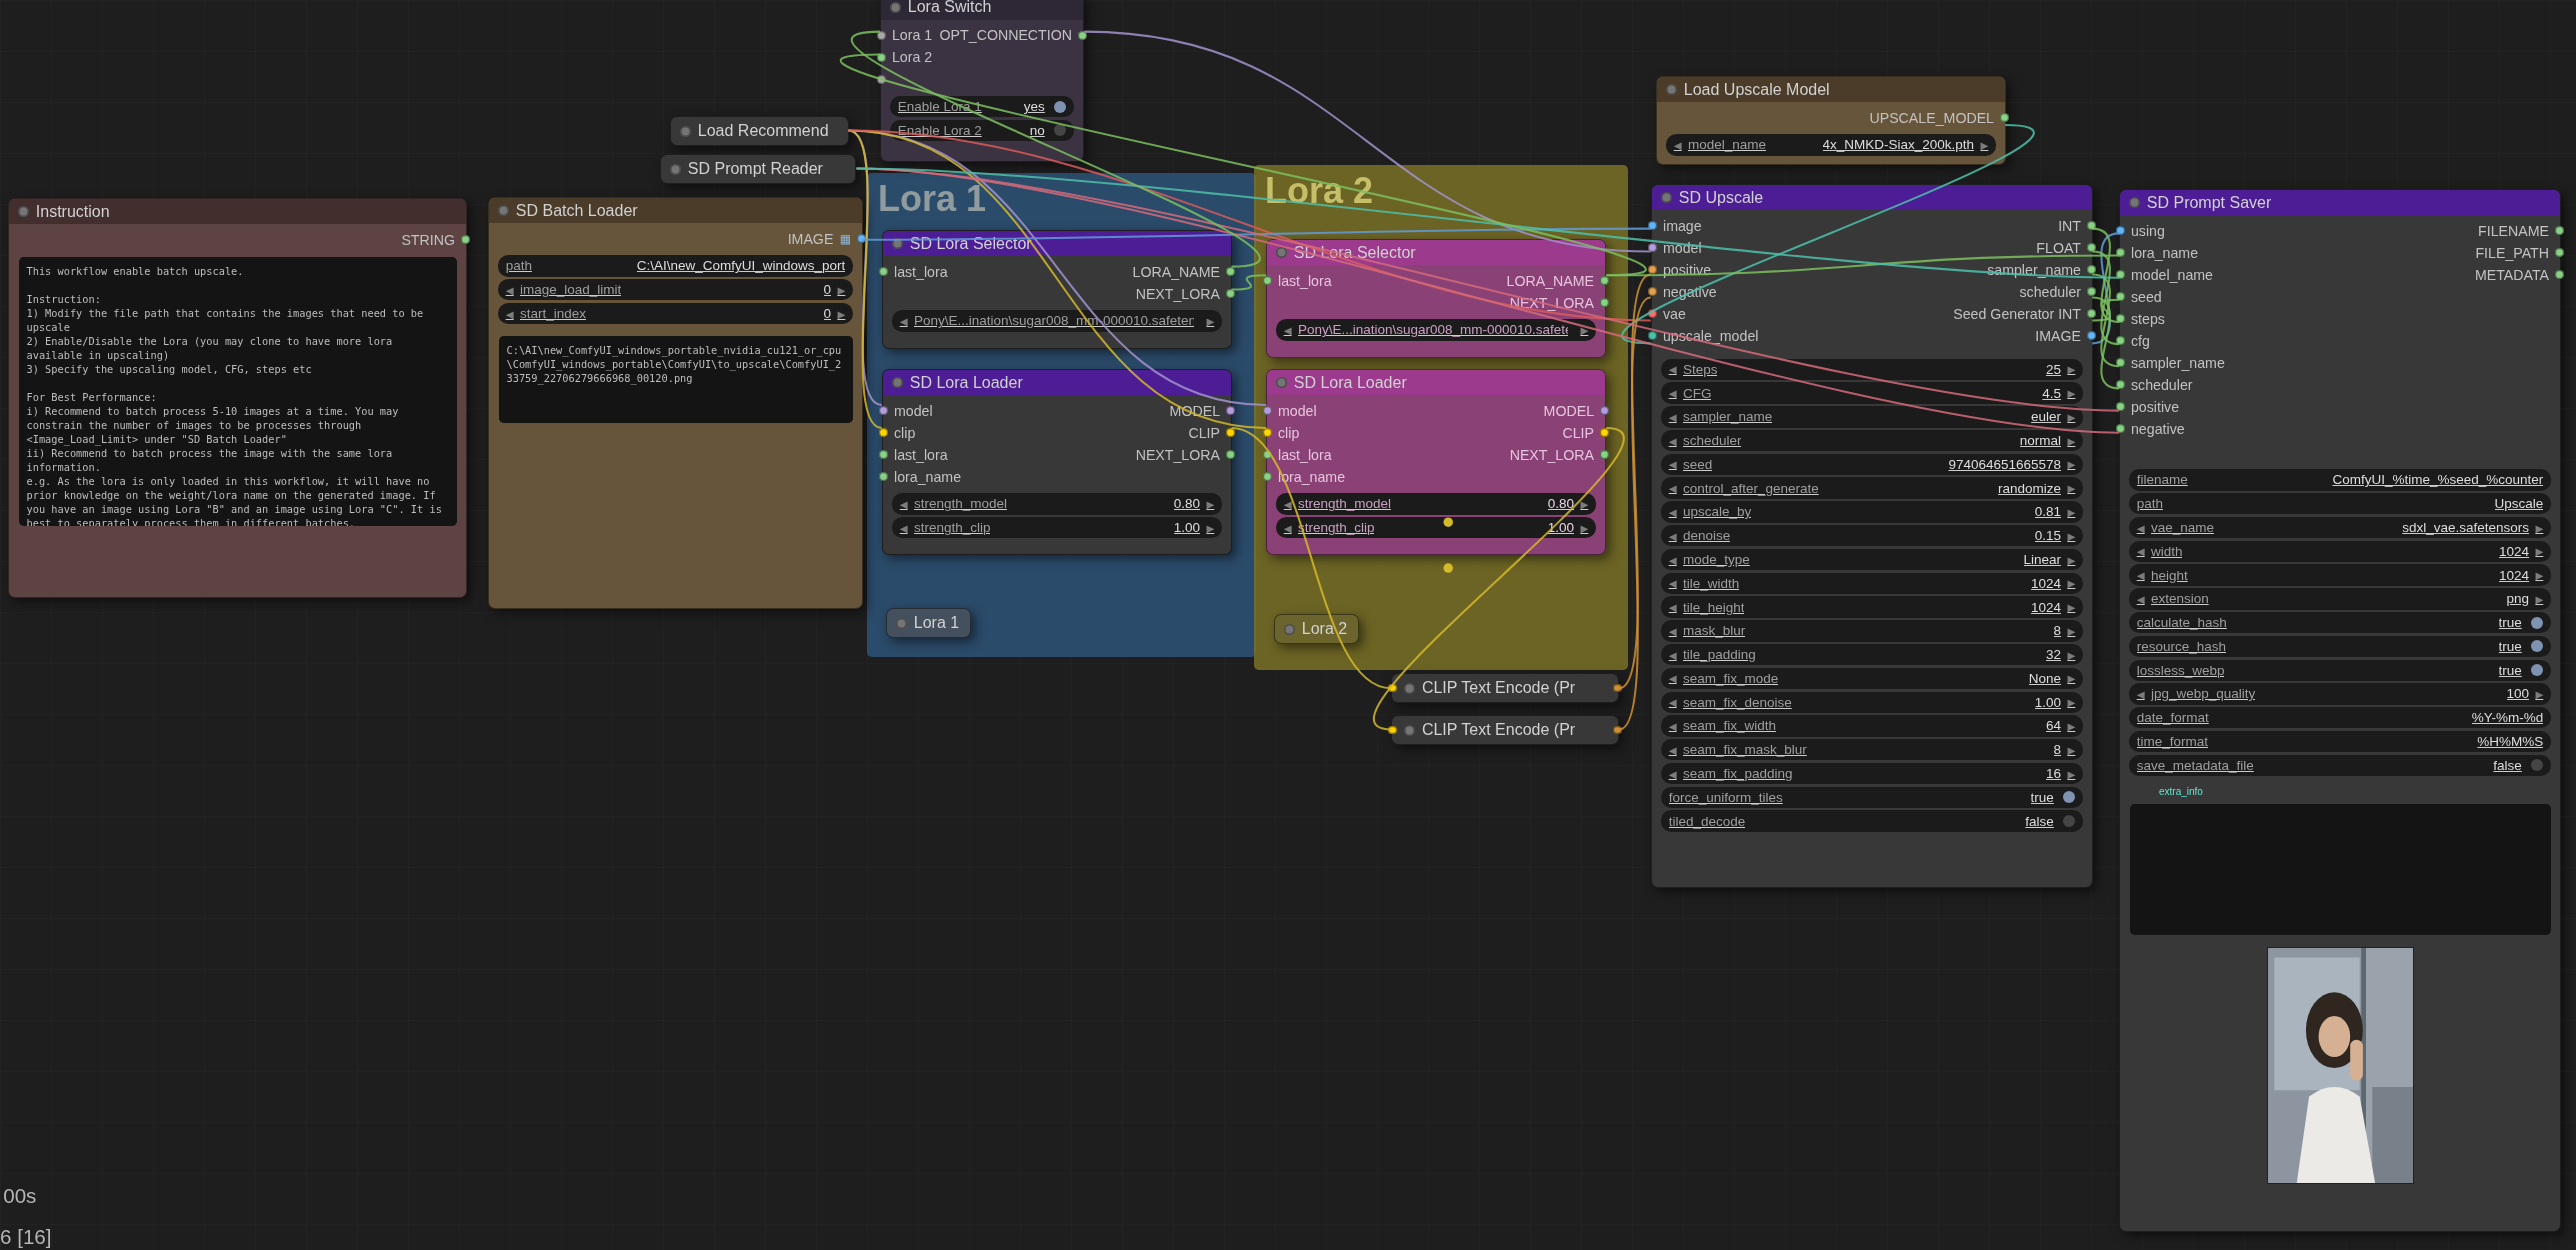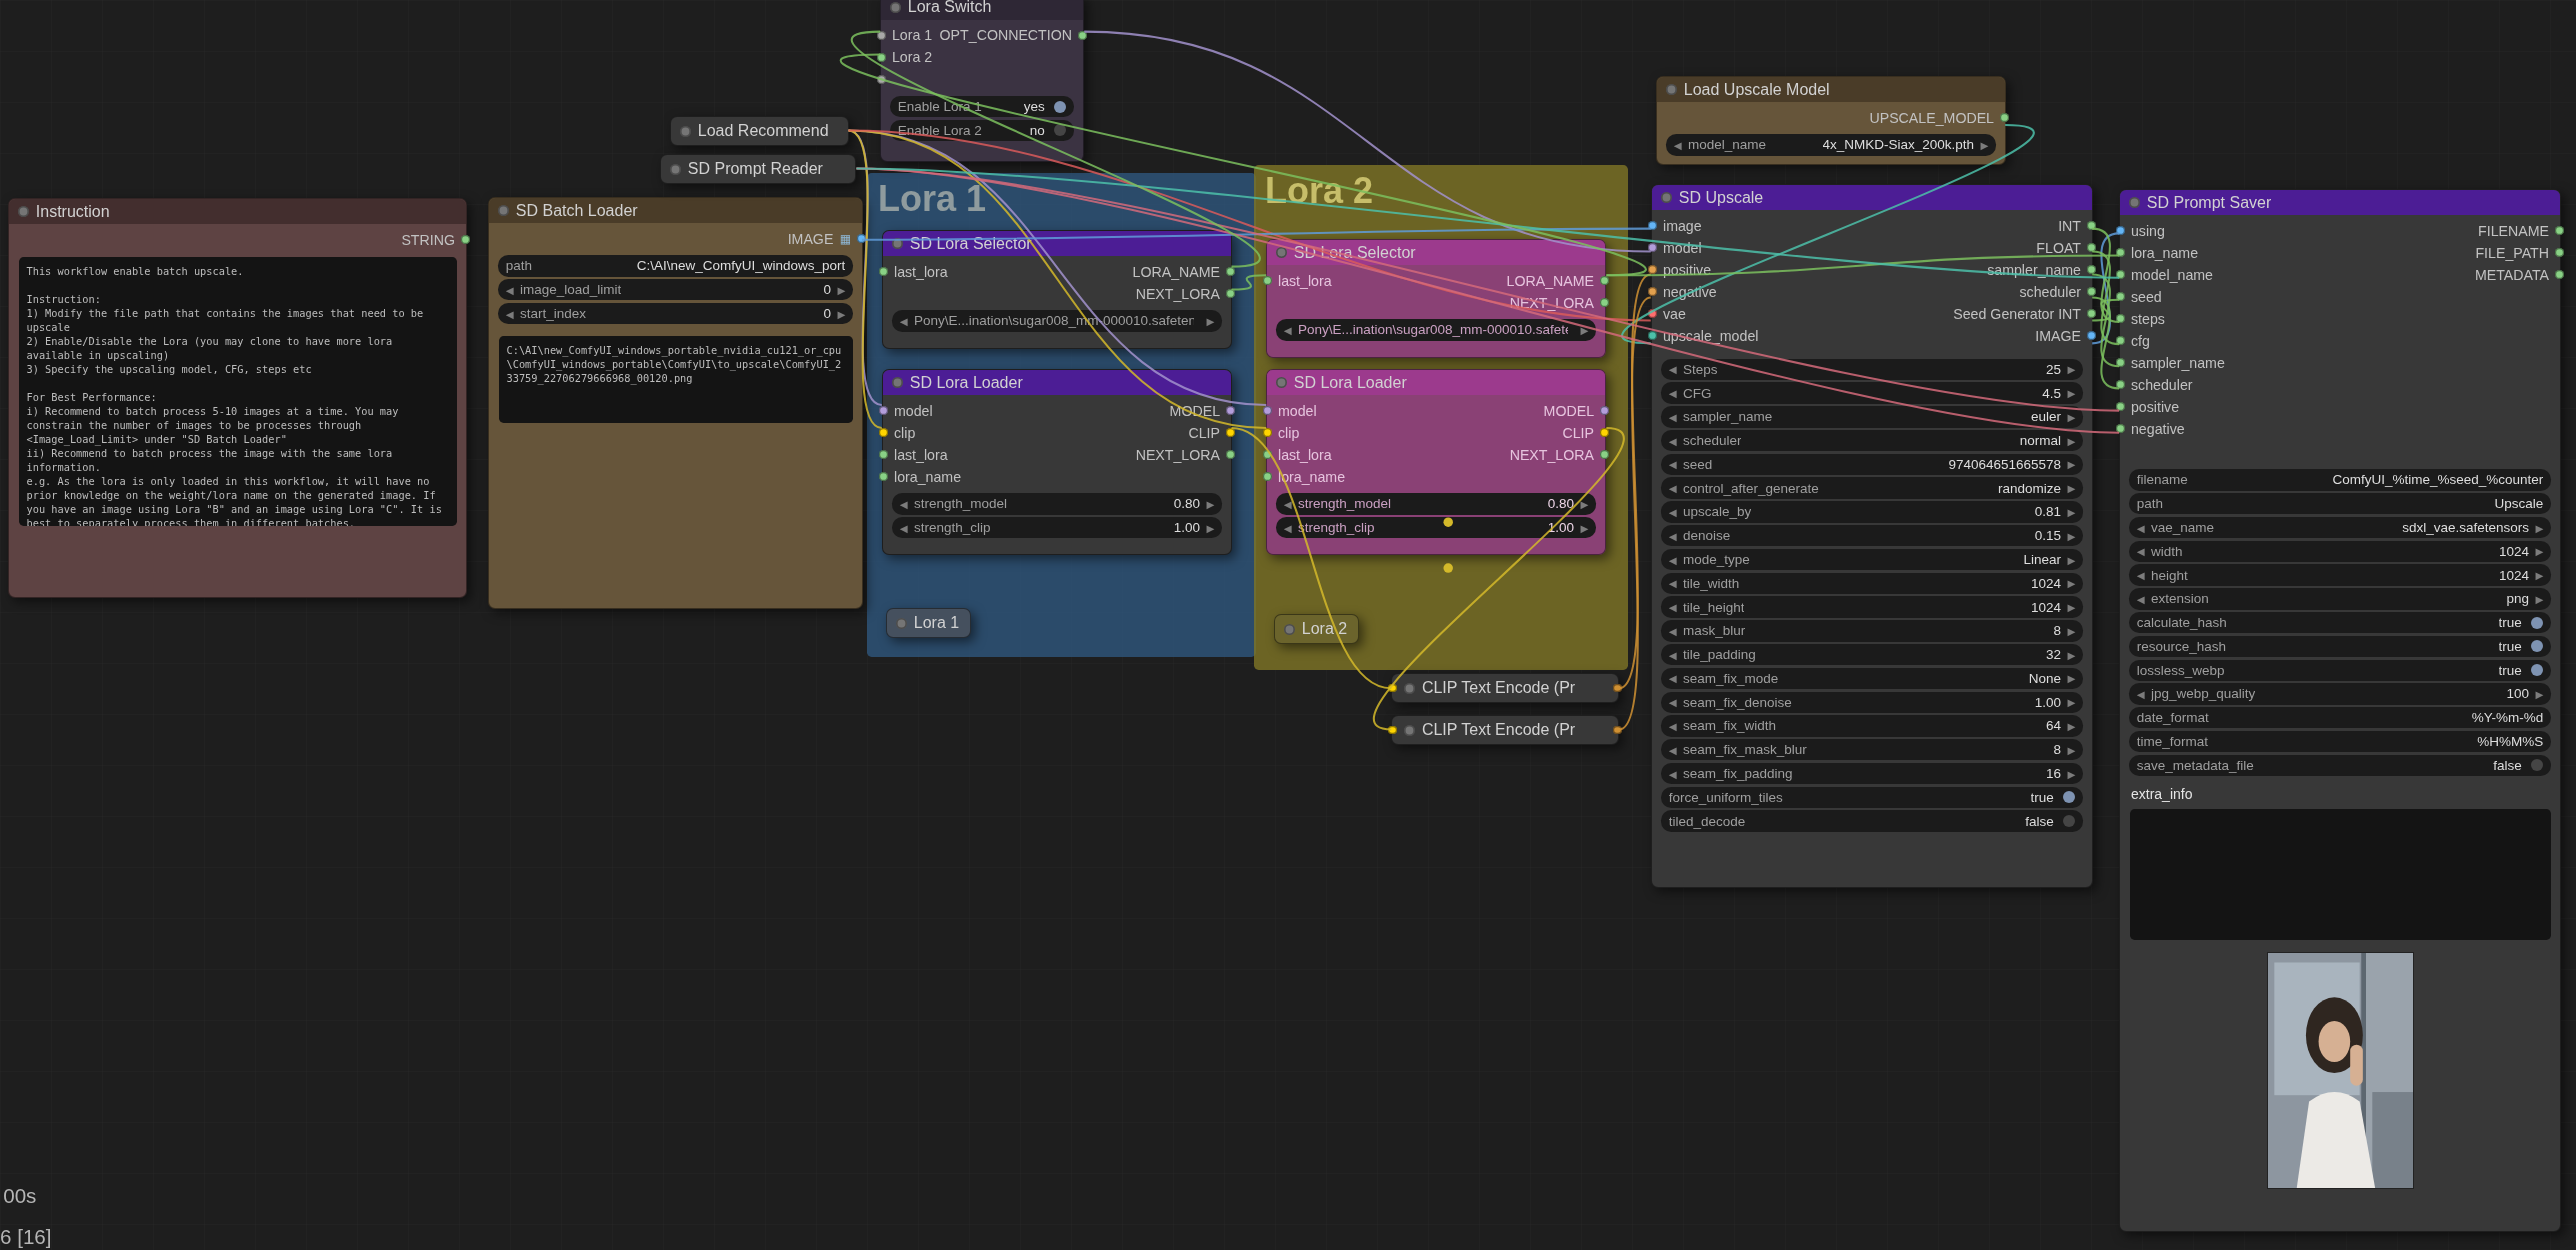--- a/index.html
+++ b/index.html
@@ -52,35 +52,35 @@
   .slot-row { display:flex; justify-content:space-between; align-items:center;
               height:22px; padding:0 12px; }
   .sl,.sr { display:flex; align-items:center; gap:6.3px; }
   .slbl { font-size:14.2px; color:#c2c2c2; white-space:nowrap; }
   .port { width:8.7px; height:8.7px; border-radius:50%; flex:none;
           box-shadow:inset 0 0 0 1.2px rgba(0,0,0,0.45); }
   .sl .port { margin-left:-16px; }
   .sr .port { margin-right:-16px; }
   .gicon { font-size:12px; color:#8fb9d8; }
 
-  .widgets { padding:3.2px 8.7px; flex:none; }
+  .widgets { padding:3.2px 8.7px; flex:none;text-decoration:underline; }
   .widget { display:flex; align-items:center; gap:6.3px; height:21.4px; margin:2.4px 0;
             background:#1b1b1b; border-radius:10.3px; padding:0 8px; font-size:13.5px; }
   .wl { color:#9f9f9f; white-space:nowrap; overflow:hidden; }
   .wv { margin-left:auto; color:#dedede; white-space:nowrap; overflow:hidden; }
   .ar { color:#7c7c7c; font-size:10.3px; flex:none; }
   .knob { width:12px; height:12px; border-radius:50%; background:#454545; flex:none; margin-left:3.2px; }
   .knob.on { background:#7e93b2; }
 
   .ta { margin:6.3px 9.5px; background:#141414; border-radius:4.7px; padding:7.1px 8px;
         font-family:"DejaVu Sans Mono", monospace; font-size:10.3px; line-height:1.36;
         color:#bdbdbd; white-space:pre-wrap; overflow:hidden; flex:none; word-break:break-all; }
   .ta.wrapnorm { word-break:normal; }
 
-  .exlabel { font-size:14px; color:#e5e5e5; padding:4.7px 11px 0 11px; }
+  .exlabel { font-size:10px; color:#5eead4; padding:4.7px 11px 0 11px;margin-left:28px; }
   .preview { margin:6.3px auto 0 auto; width:147px; height:237px; flex:none;
              border:0.8px solid #222; background:#555; overflow:hidden; }
   .status { position:absolute; font-size:20.6px; color:#b5b5b5; z-index:60; }
 </style>
 </head>
 <body>
 
 <div class="group g-blue" style="left:867px;top:173px;width:389px;height:484px">
   <div class="gtitle">Lora 1</div>
 </div>

